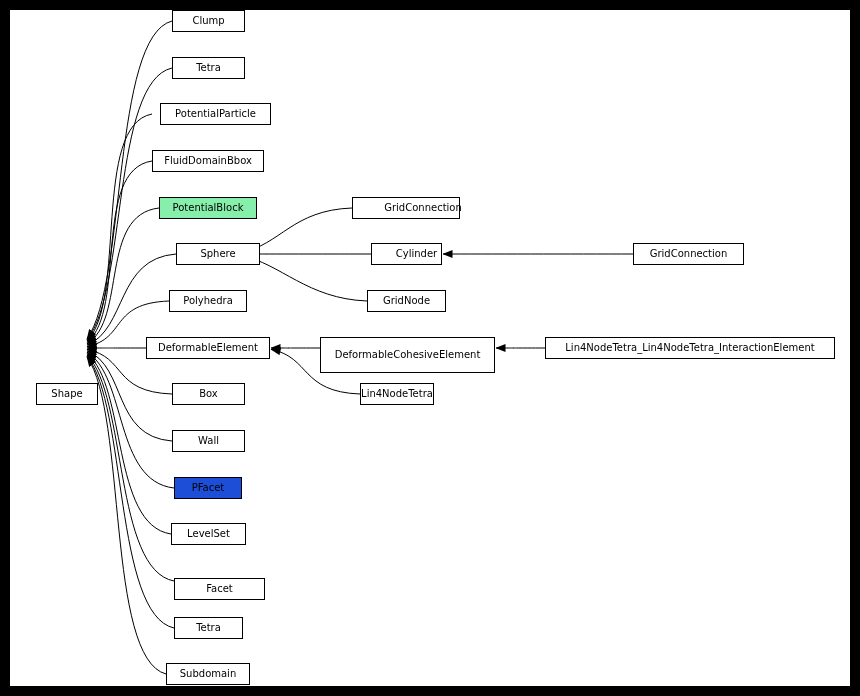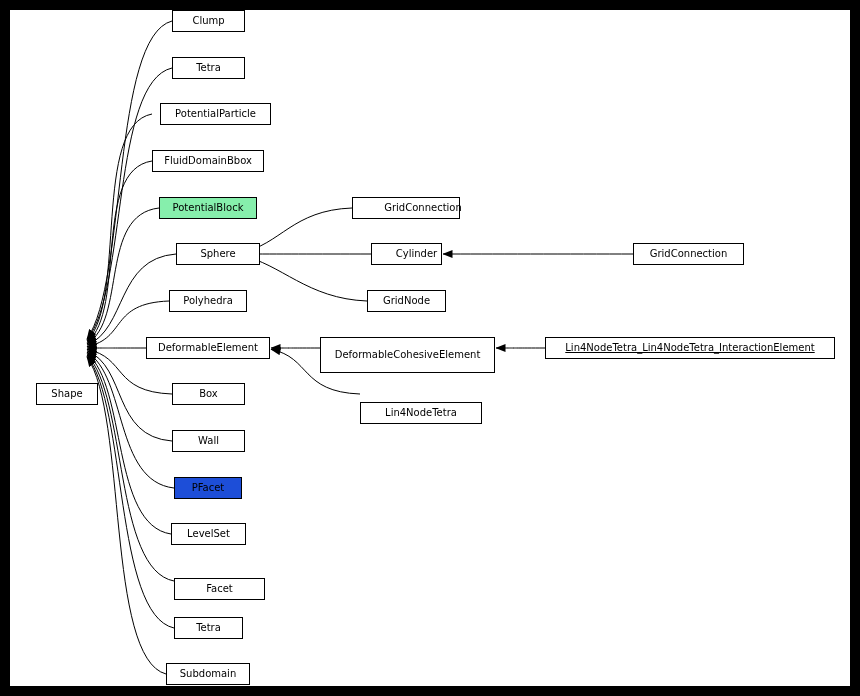--- a/index.html
+++ b/index.html
@@ -81,17 +81,17 @@
       <div class="node" style="left: 172px; top: 430px; width: 73px; height: 22px; background: rgb(255, 255, 255); border: 1px solid rgb(0, 0, 0); color: rgb(0, 0, 0);">Wall</div>
       <div class="node" style="left: 174px; top: 477px; width: 68px; height: 22px; background: #1d4ed8; border: 1px solid rgb(0, 0, 0); color: rgb(0, 0, 0);">PFacet</div>
       <div class="node" style="left: 171px; top: 523px; width: 75px; height: 22px; background: rgb(255, 255, 255); border: 1px solid rgb(0, 0, 0); color: rgb(0, 0, 0);">LevelSet</div>
       <div class="node" style="left: 174px; top: 570px; width: 91px; height: 22px; background: rgb(255, 255, 255); border: 1px solid rgb(0, 0, 0); color: rgb(0, 0, 0); margin-top: 8px;">Facet</div>
       <div class="node" style="left: 174px; top: 617px; width: 69px; height: 22px; background: rgb(255, 255, 255); border: 1px solid rgb(0, 0, 0); color: rgb(0, 0, 0);">Tetra</div>
       <div class="node" style="left: 166px; top: 663px; width: 84px; height: 22px; background: rgb(255, 255, 255); border: 1px solid rgb(0, 0, 0); color: rgb(0, 0, 0);">Subdomain</div>
       <div class="node" style="left: 352px; top: 197px; width: 108px; height: 22px; background: rgb(255, 255, 255); border: 1px solid rgb(0, 0, 0); color: rgb(0, 0, 0); padding-left: 34px;">GridConnection</div>
       <div class="node" style="left: 371px; top: 243px; width: 71px; height: 22px; background: rgb(255, 255, 255); border: 1px solid rgb(0, 0, 0); color: rgb(0, 0, 0); padding-left: 20px;">Cylinder</div>
       <div class="node" style="left: 367px; top: 290px; width: 79px; height: 22px; background: rgb(255, 255, 255); border: 1px solid rgb(0, 0, 0); color: rgb(0, 0, 0);">GridNode</div>
       <div class="node" style="left: 320px; top: 337px; width: 175px; height: 36px; background: rgb(255, 255, 255); border: 1px solid rgb(0, 0, 0); color: rgb(0, 0, 0);">DeformableCohesiveElement</div>
-      <div class="node" style="left: 360px; top: 383px; width: 122px; height: 22px; background: rgb(255, 255, 255); border: 1px solid rgb(0, 0, 0); color: rgb(0, 0, 0); margin-top: 19px;">Lin4NodeTetra</div>
+      <div class="node" style="left: 360px; top: 383px; width: 74px; height: 22px; background: rgb(255, 255, 255); border: 1px solid rgb(0, 0, 0); color: rgb(0, 0, 0);">Lin4NodeTetra</div>
       <div class="node" style="left: 633px; top: 243px; width: 111px; height: 22px; background: rgb(255, 255, 255); border: 1px solid rgb(0, 0, 0); color: rgb(0, 0, 0);">GridConnection</div>
-      <div class="node" style="left: 545px; top: 337px; width: 290px; height: 22px; background: rgb(255, 255, 255); border: 1px solid rgb(0, 0, 0); color: rgb(0, 0, 0); text-decoration: underline;">Lin4NodeTetra_Lin4NodeTetra_InteractionElement</div>
+      <div class="node" style="left: 545px; top: 337px; width: 290px; height: 22px; background: rgb(255, 255, 255); border: 1px solid rgb(0, 0, 0); color: rgb(0, 0, 0);">Lin4NodeTetra_Lin4NodeTetra_InteractionElement</div>
     </div>
 </div>
 
 </body></html>

